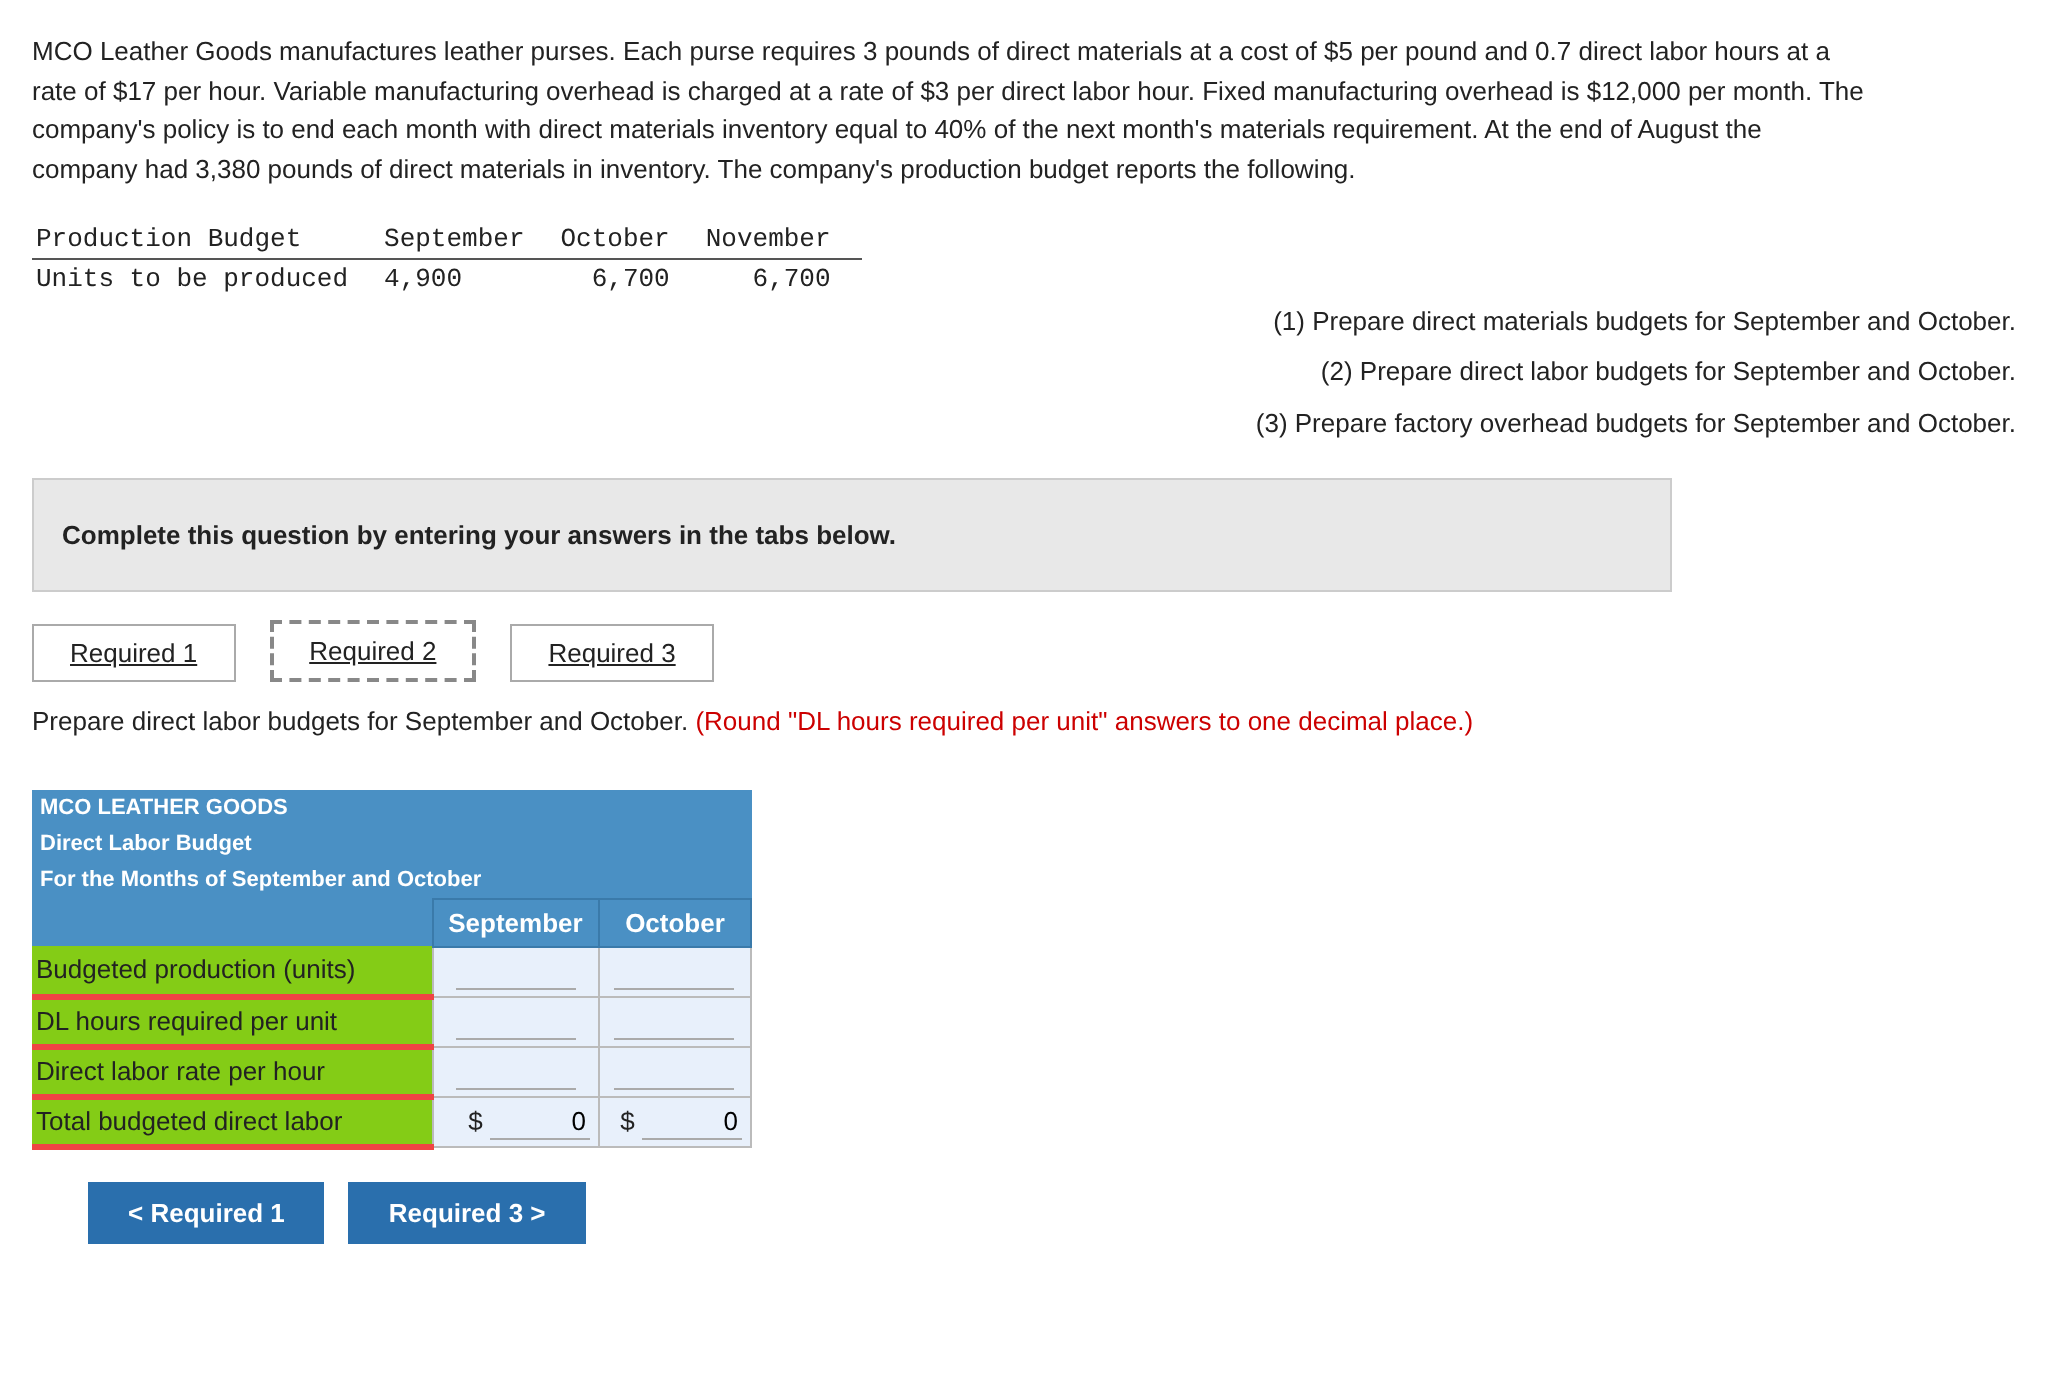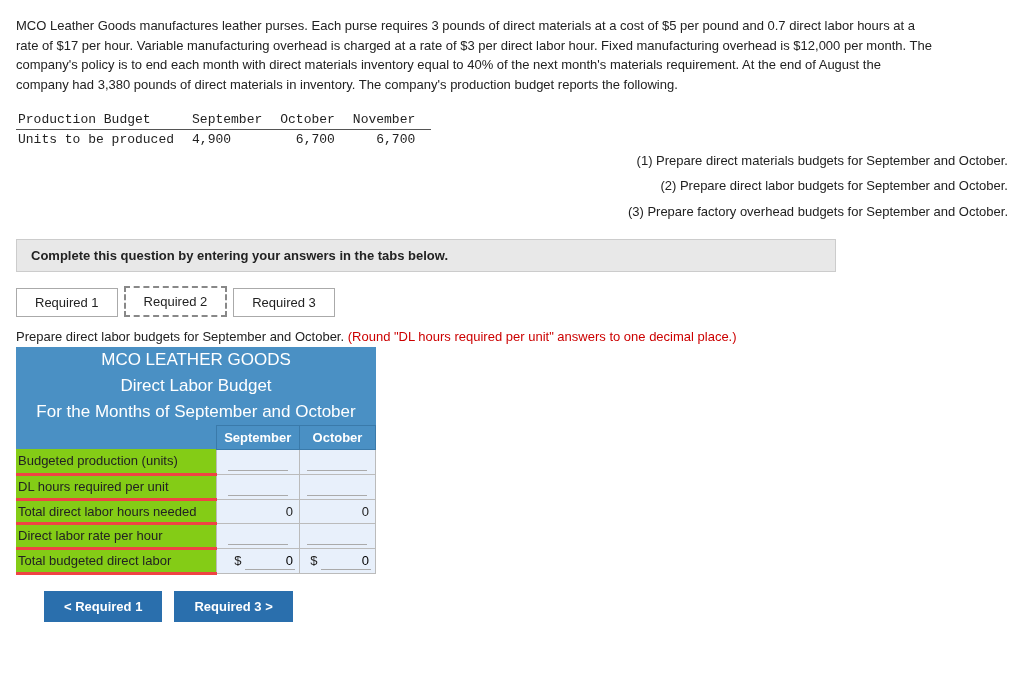--- a/index.html
+++ b/index.html
@@ -21,31 +21,32 @@
     .instructions {
       font-size: 13px;
       line-height: 1.8;
       margin-bottom: 16px;
       text-align: right;
     }
     .instructions p { margin-bottom: 2px; }
     .complete-box {
       background: #e8e8e8;
       border: 1px solid #ccc;
-      padding: 8px 14px;
+      padding: 20px 14px;
       margin-bottom: 14px;
       font-weight: bold;
       font-size: 13px;
       max-width: 820px;
     }
     .tabs-row {
       display: flex;
       align-items: flex-end;
       margin-bottom: 0;
-      gap: 4px;
+      gap: 15px;
+      text-decoration: underline;
     }
     .tab {
       border: 1px solid #aaa;
       padding: 6px 18px;
       font-size: 13px;
       cursor: pointer;
       background: #fff;
       margin-right: 2px;
     }
     .tab.active {
@@ -53,34 +54,34 @@
       background: #fff;
       font-weight: normal;
     }
     .tab-content-area {
       border: none;
       padding: 10px 0 0 0;
       max-width: 840px;
     }
     .prepare-instruction {
       font-size: 13px;
-      margin-bottom: 0;
+      margin-bottom: 24px;
       line-height: 1.5;
       max-width: 820px;
     }
     .prepare-instruction .red { color: #c00; }
     .budget-table-wrapper {
       max-width: 360px;
     }
     .budget-title-block {
       background: #4a90c4;
       color: #fff;
-      text-align: center;
-      font-weight: normal;
-      font-size: 17px;
+      text-align: left;
+      font-weight: bold;
+      font-size: 11px;
     }
     .budget-title-block div {
       padding: 3px 4px;
     }
     .budget-table {
       border-collapse: collapse;
       width: 100%;
       font-size: 13px;
     }
     .budget-table th {
@@ -234,29 +235,20 @@
         <tr>
           <td class="label-cell">DL hours required per unit</td>
           <td class="input-cell">
             <input type="text" value="" style="">
           </td>
           <td class="input-cell">
             <input type="text" value="" style="">
           </td>
         </tr>
 
-        <tr>
-          <td class="label-cell">Total direct labor hours needed</td>
-          <td class="value-cell">
-            <span style="display:inline-block; background:#e8f0fb; width:100%; text-align:right;">0</span>
-          </td>
-          <td class="value-cell">
-            <span style="display:inline-block; background:#e8f0fb; width:100%; text-align:right;">0</span>
-          </td>
-        </tr>
 
         <tr>
           <td class="label-cell">Direct labor rate per hour</td>
           <td class="input-cell">
             <input type="text" value="" style="">
           </td>
           <td class="input-cell">
             <input type="text" value="" style="">
           </td>
         </tr>

